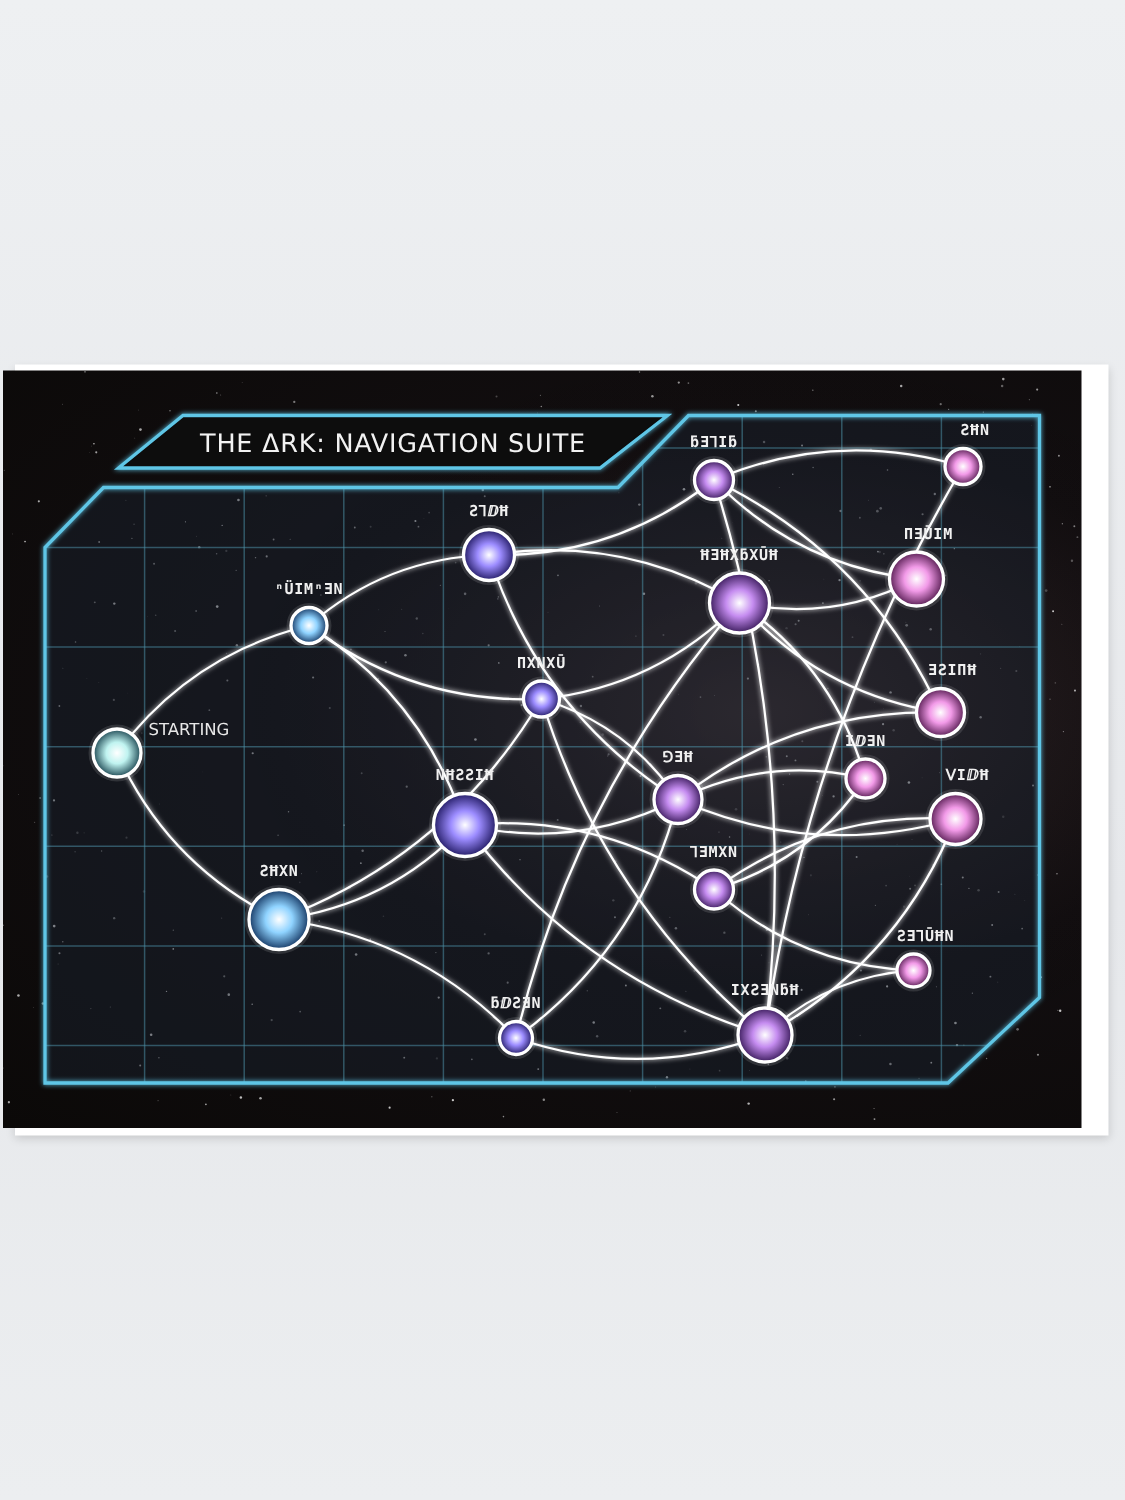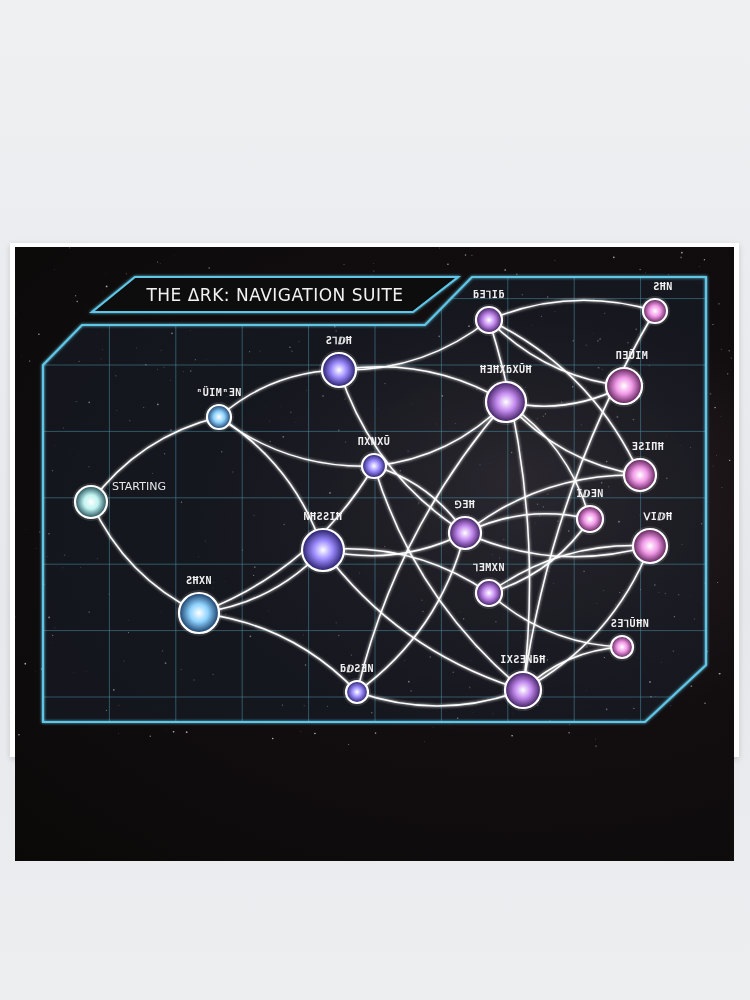--- a/index.html
+++ b/index.html
@@ -6,21 +6,21 @@
   body {
     width:750px; height:1000px; overflow:hidden; position:relative;
     background: linear-gradient(180deg, #eef0f2 0%, #e6e8eb 60%, #eceef0 100%);
     font-family: "DejaVu Sans", sans-serif;
   }
   .poster-shadow {
     position:absolute; left:10px; top:243px; width:729px; height:514px;
     background:#ffffff; box-shadow: 0 2px 6px rgba(0,0,0,0.15);
   }
   .poster {
-    position:absolute; left:15px; top:247px; width:719px; height:614px;
+    position:absolute; left:2px; top:247px; width:719px; height:505px;
     background: radial-gradient(ellipse at 70% 45%, #2a2024 0%, #120e10 45%, #0b0908 100%);
     overflow:hidden;
   }
   svg { position:absolute; left:0; top:0; }
   .title-text {
     font-family: "DejaVu Sans", sans-serif; font-size:17px; fill:#f2f2f2;
     letter-spacing:0.5px;
   }
   .node-label {
     font-family: "DejaVu Sans Mono", monospace; font-size:10px; fill:#f0f0f0;

